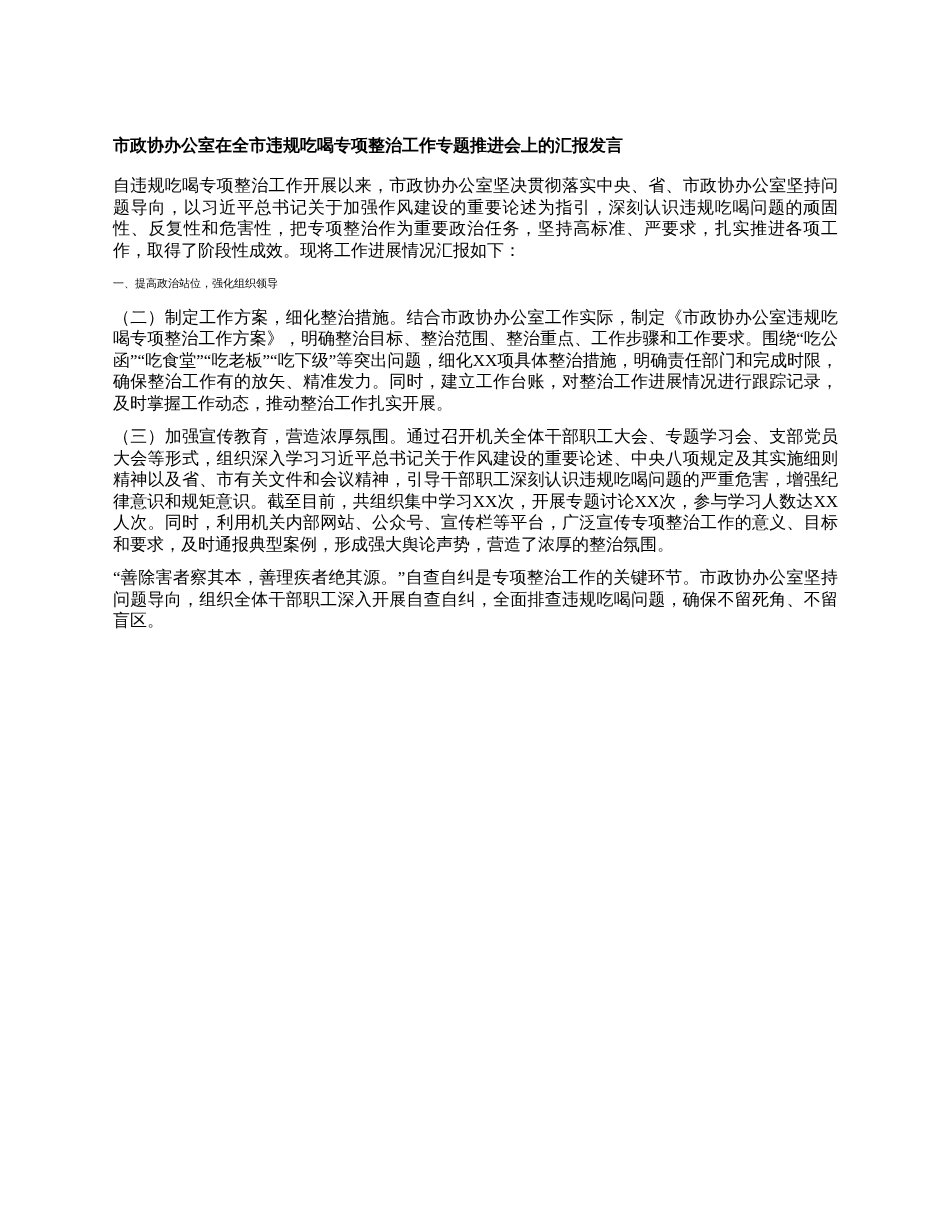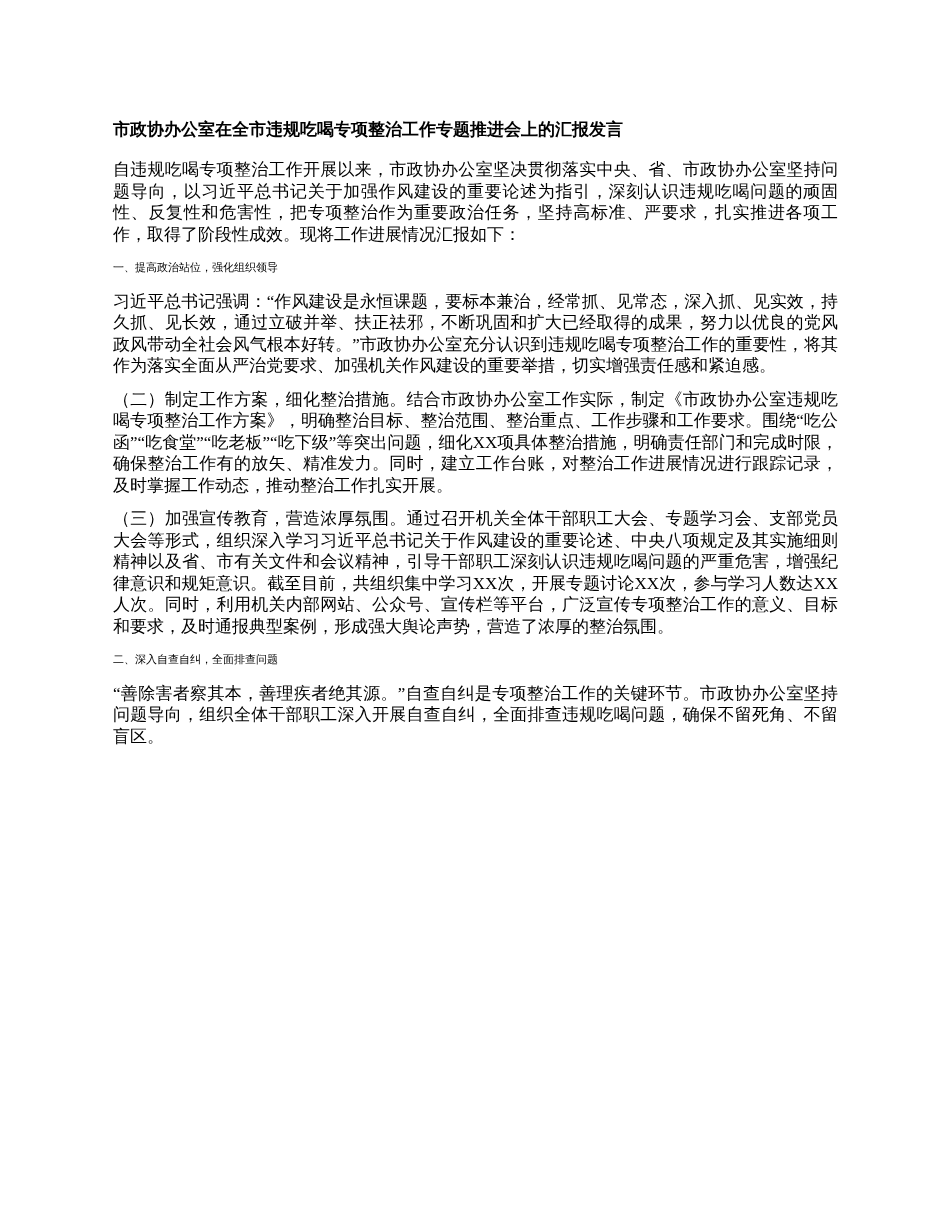--- a/index.html
+++ b/index.html
@@ -17,21 +17,21 @@
   .page {
     width: 950px;
     min-height: 1230px;
     padding: 118px 112px 80px 113px;
     background: #ffffff;
   }
   .doc-title {
     font-size: 17px;
     font-weight: bold;
     line-height: 23px;
-    margin: 0 0 18px 0;
+    margin: 16px 0 18px 0;
   }
   .para {
     font-size: 17px;
     line-height: 21.5px;
     margin: 0 0 12px 0;
     text-align: justify;
     text-justify: inter-ideograph;
     font-weight: normal;
     word-break: break-all;
   }
@@ -48,25 +48,23 @@
 <body>
 
 <div class="page">
 
   <h1 class="doc-title">市政协办公室在全市违规吃喝专项整治工作专题推进会上的汇报发言</h1>
 
   <p class="para">自违规吃喝专项整治工作开展以来，市政协办公室坚决贯彻落实中央、省、市政协办公室坚持问题导向，以习近平总书记关于加强作风建设的重要论述为指引，深刻认识违规吃喝问题的顽固性、反复性和危害性，把专项整治作为重要政治任务，坚持高标准、严要求，扎实推进各项工作，取得了阶段性成效。现将工作进展情况汇报如下：</p>
 
   <h2 class="section-heading">一、提高政治站位，强化组织领导</h2>
 
-  <p class="para">习近平总书记强调：“作风建设是永恒课题，要标本兼治，经常抓、见常态，深入抓、见实效，持久抓、见长效，通过立破并举、扶正祛邪，不断巩固和扩大已经取得的成果，努力以优良的党风政风带动全社会风气根本好转。”市政协办公室充分认识到违规吃喝专项整治工作的重要性，将其作为落实全面从严治党要求、加强机关作风建设的重要举措，切实增强责任感和紧迫感。</p>
 
 
   <p class="para">（二）制定工作方案，细化整治措施。结合市政协办公室工作实际，制定《市政协办公室违规吃喝专项整治工作方案》，明确整治目标、整治范围、整治重点、工作步骤和工作要求。围绕“吃公函”“吃食堂”“吃老板”“吃下级”等突出问题，细化XX项具体整治措施，明确责任部门和完成时限，确保整治工作有的放矢、精准发力。同时，建立工作台账，对整治工作进展情况进行跟踪记录，及时掌握工作动态，推动整治工作扎实开展。</p>
 
   <p class="para">（三）加强宣传教育，营造浓厚氛围。通过召开机关全体干部职工大会、专题学习会、支部党员大会等形式，组织深入学习习近平总书记关于作风建设的重要论述、中央八项规定及其实施细则精神以及省、市有关文件和会议精神，引导干部职工深刻认识违规吃喝问题的严重危害，增强纪律意识和规矩意识。截至目前，共组织集中学习XX次，开展专题讨论XX次，参与学习人数达XX人次。同时，利用机关内部网站、公众号、宣传栏等平台，广泛宣传专项整治工作的意义、目标和要求，及时通报典型案例，形成强大舆论声势，营造了浓厚的整治氛围。</p>
 
-  <h2 class="section-heading">二、深入自查自纠，全面排查问题</h2>
 
   <p class="para"><span class="quote-italic">“善除害者察其本，善理疾者绝其源。”</span><span>自查自纠是专项整治工作的关键环节。市政协办公室坚持问题导向，组织全体干部职工深入开展自查自纠，全面排查违规吃喝问题，确保不留死角、不留盲区。</span></p>
 
 
 </div>
 
 </body></html>

